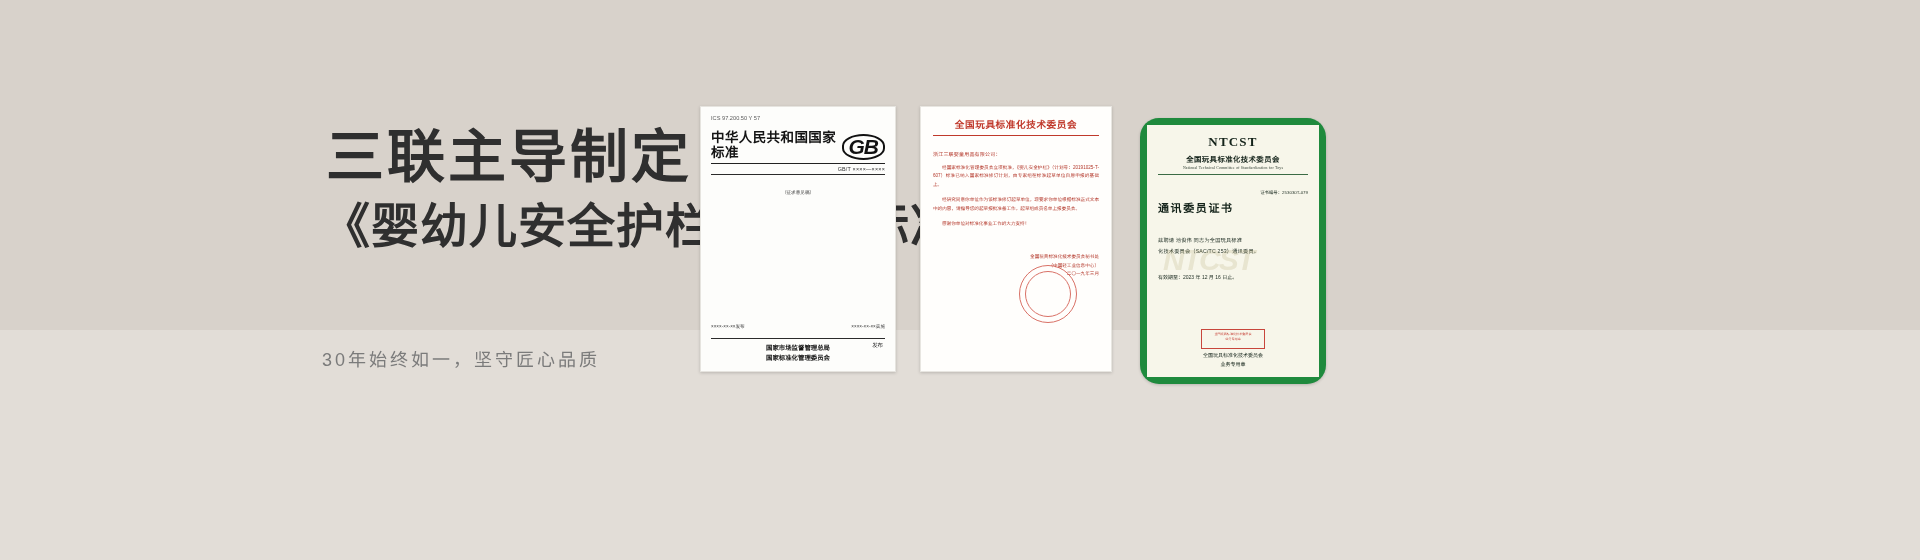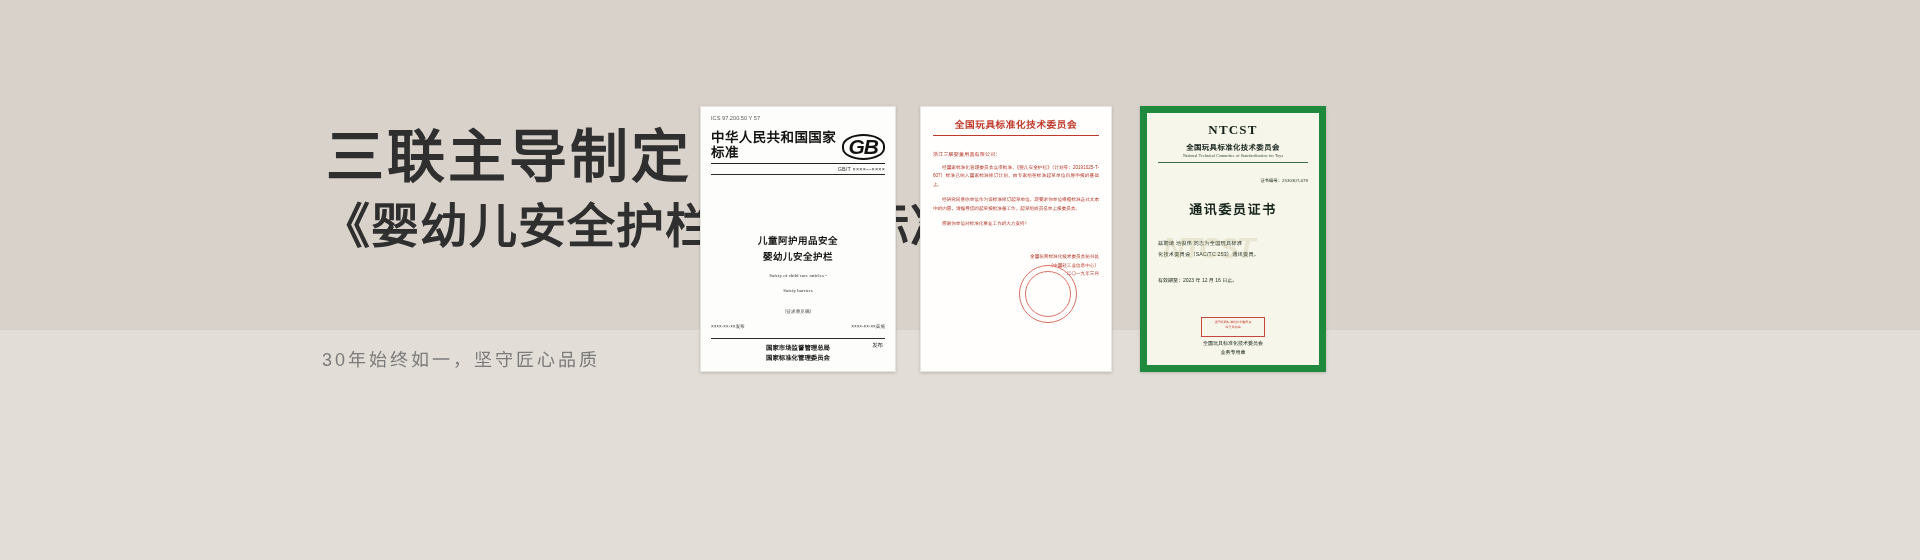--- a/index.html
+++ b/index.html
@@ -254,25 +254,26 @@
     top: 5px;
     right: 5px;
     bottom: 5px;
     border: 0.8px solid #c93a2c;
     border-radius: 50%;
   }
 
   
   .doc3 {
     left: 440px;
-    top: 0px;
+    top: 12px;
     width: 186px;
     height: 266px;
     background: #1f8a3d;
     padding: 7px;
+    border-radius: 19px;
   }
   .d3-inner {
     width: 100%;
     height: 100%;
     background: #f7f6ea;
     box-sizing: border-box;
     padding: 9px 11px;
     position: relative;
   }
   .d3-brand {
@@ -301,23 +302,22 @@
     border-bottom: 0.9px solid #3b6b45;
     padding-bottom: 4px;
   }
   .d3-no {
     text-align: right;
     font-size: 4.4px;
     color: #2b3a2f;
     margin-top: 14px;
   }
   .d3-title {
-    text-align: center;
-    margin-top: 16px;
-    font-size: 13px;
+    margin-top: 4px;
+    font-size: 11px;
     font-weight: bold;
     letter-spacing: 1.6px;
     color: #14231a;
   }
   .d3-body {
     margin-top: 20px;
     font-size: 5.2px;
     line-height: 2.1;
     color: #1d2c22;
     letter-spacing: 0.2px;
@@ -382,26 +382,20 @@
 
     <div class="doc doc1">
       <div class="d1-topcode">ICS 97.200.50
 Y 57</div>
       <div class="d1-gbrow">
         <div class="d1-country">中华人民共和国国家标准</div>
         <div class="d1-gb">GB</div>
       </div>
       <div class="d1-gbcode">GB/T ××××—××××</div>
       <div class="d1-rule2"></div>
-      <div class="d1-title">
-        <div class="t1">儿童阿护用品安全</div>
-        <div class="t2">婴幼儿安全护栏</div>
-        <div class="en">Safety of child care articles -</div>
-        <div class="en">Safety barriers</div>
-      </div>
       <div class="d1-draft">（征求意见稿）</div>
       <div class="d1-dates">
         <span>××××-××-××发布</span>
         <span>××××-××-××实施</span>
       </div>
       <div class="d1-issue">发布</div>
       <div class="d1-bottom">
         <div>国家市场监督管理总局</div>
         <div>国家标准化管理委员会</div>
       </div>

